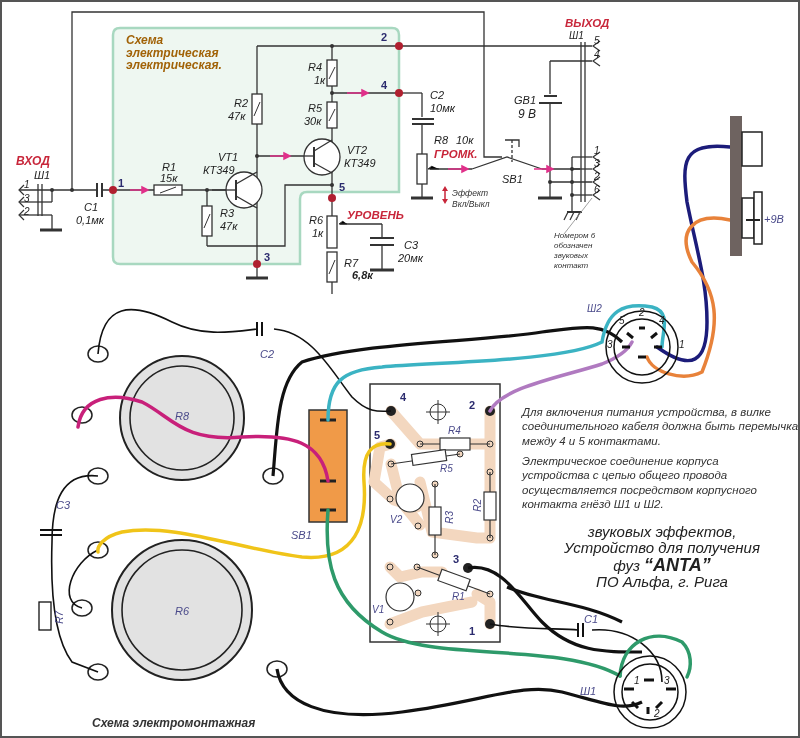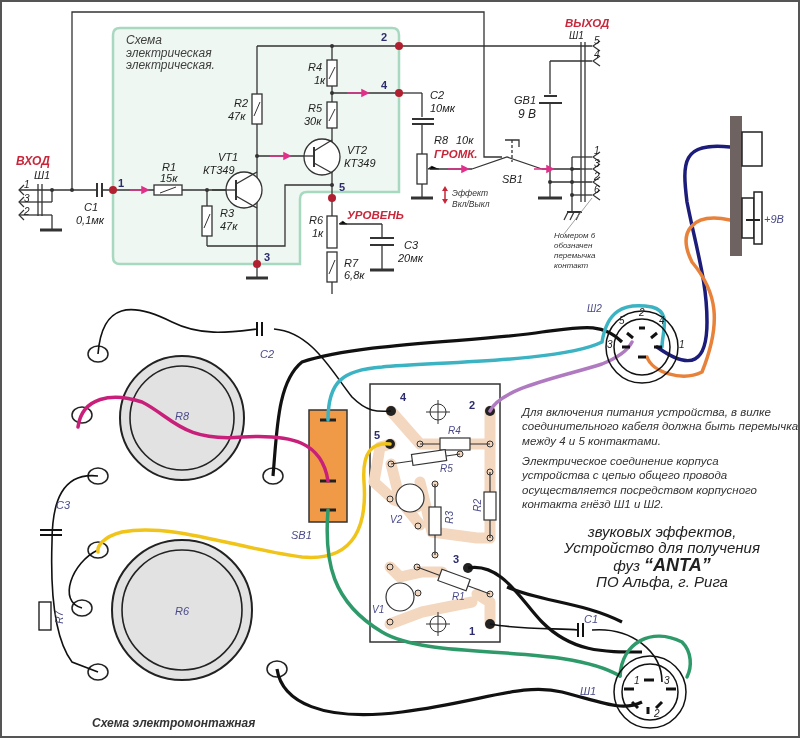--- a/index.html
+++ b/index.html
@@ -5,21 +5,21 @@
   html, body { margin: 0; padding: 0; background: #ffffff; }
   #canvas {
     position: relative; width: 800px; height: 738px; overflow: hidden;
     background: #ffffff; border: 2px solid #555; box-sizing: border-box;
     font-family: "Liberation Sans", sans-serif;
   }
   svg { position: absolute; left: 0; top: 0; }
   .lbl { position: absolute; font-style: italic; color: #222; white-space: nowrap; line-height: 1.05; }
   .red { color: #c8263a; font-weight: bold; }
   .blue { color: #2b2b6e; font-weight: bold; }
-  .title-it { font-weight: normal; font-size: 12px; color: #404040; }
+  .title-it { font-weight: bold; font-size: 12px; color: #a16207; }
   .note { font-size: 11.5px; color: #333; line-height: 1.25; white-space: normal; }
   .big { font-size: 15px; text-align: center; color: #222; }
   .tiny { font-size: 8.5px; color: #333; line-height: 1.25; }
 </style>
 </head>
 <body>
 
 <div id="canvas">
 
 <svg id="art" width="800" height="738" viewBox="0 0 800 738">
@@ -379,21 +379,21 @@
 <div class="lbl" style="left:226px;top:109px;font-size:11px;">47к</div>
 <div class="lbl" style="left:306px;top:60px;font-size:11px;">R4</div>
 <div class="lbl" style="left:312px;top:73px;font-size:11px;">1к</div>
 <div class="lbl" style="left:306px;top:101px;font-size:11px;">R5</div>
 <div class="lbl" style="left:302px;top:114px;font-size:11px;">30к</div>
 <div class="lbl" style="left:345px;top:143px;font-size:11px;">VT2</div>
 <div class="lbl" style="left:342px;top:156px;font-size:11px;">КТ349</div>
 <div class="lbl" style="left:307px;top:213px;font-size:11px;">R6</div>
 <div class="lbl" style="left:310px;top:226px;font-size:11px;">1к</div>
 <div class="lbl" style="left:342px;top:256px;font-size:11px;">R7</div>
-<div class="lbl" style="left:342px;top:268px;font-size:11px;">6,8к</div>
+<div class="lbl" style="left:350px;top:268px;font-size:11px;font-weight:bold;">6,8к</div>
 <div class="lbl red" style="left:345px;top:207px;font-size:11.5px;">УРОВЕНЬ</div>
 <div class="lbl" style="left:402px;top:238px;font-size:11px;">C3</div>
 <div class="lbl" style="left:396px;top:251px;font-size:11px;">20мк</div>
 
 <div class="lbl" style="left:428px;top:88px;font-size:11px;">C2</div>
 <div class="lbl" style="left:428px;top:101px;font-size:11px;">10мк</div>
 <div class="lbl" style="left:432px;top:133px;font-size:11px;">R8</div>
 <div class="lbl" style="left:454px;top:133px;font-size:11px;">10к</div>
 <div class="lbl red" style="left:432px;top:146px;font-size:11.5px;">ГРОМК.</div>
 <div class="lbl" style="left:500px;top:172px;font-size:11px;">SB1</div>
@@ -408,21 +408,21 @@
 <div class="lbl" style="left:567px;top:29px;font-size:10px;">Ш1</div>
 <div class="lbl" style="left:592px;top:34px;font-size:10px;">5</div>
 <div class="lbl" style="left:592px;top:48px;font-size:10px;">4</div>
 <div class="lbl" style="left:592px;top:144px;font-size:10px;">1</div>
 <div class="lbl" style="left:592px;top:157px;font-size:10px;">3</div>
 <div class="lbl" style="left:592px;top:170px;font-size:10px;">2</div>
 <div class="lbl" style="left:592px;top:183px;font-size:10px;">6</div>
 <div class="lbl tiny" style="left:552px;top:229px;font-size:8px;">
   <div>Номером 6</div>
   <div>обозначен</div>
-  <div>перемычка</div>
+  <div>звуковых</div>
   <div>контакт</div>
 </div>
 
 <div class="lbl blue" style="left:116px;top:176px;font-size:11px;font-style:normal;">1</div>
 <div class="lbl blue" style="left:379px;top:30px;font-size:11px;font-style:normal;">2</div>
 <div class="lbl blue" style="left:262px;top:250px;font-size:11px;font-style:normal;">3</div>
 <div class="lbl blue" style="left:379px;top:78px;font-size:11px;font-style:normal;">4</div>
 <div class="lbl blue" style="left:337px;top:180px;font-size:11px;font-style:normal;">5</div>
 
 <div class="lbl" style="left:258px;top:347px;font-size:11px;color:#4a4a8a;">C2</div>

